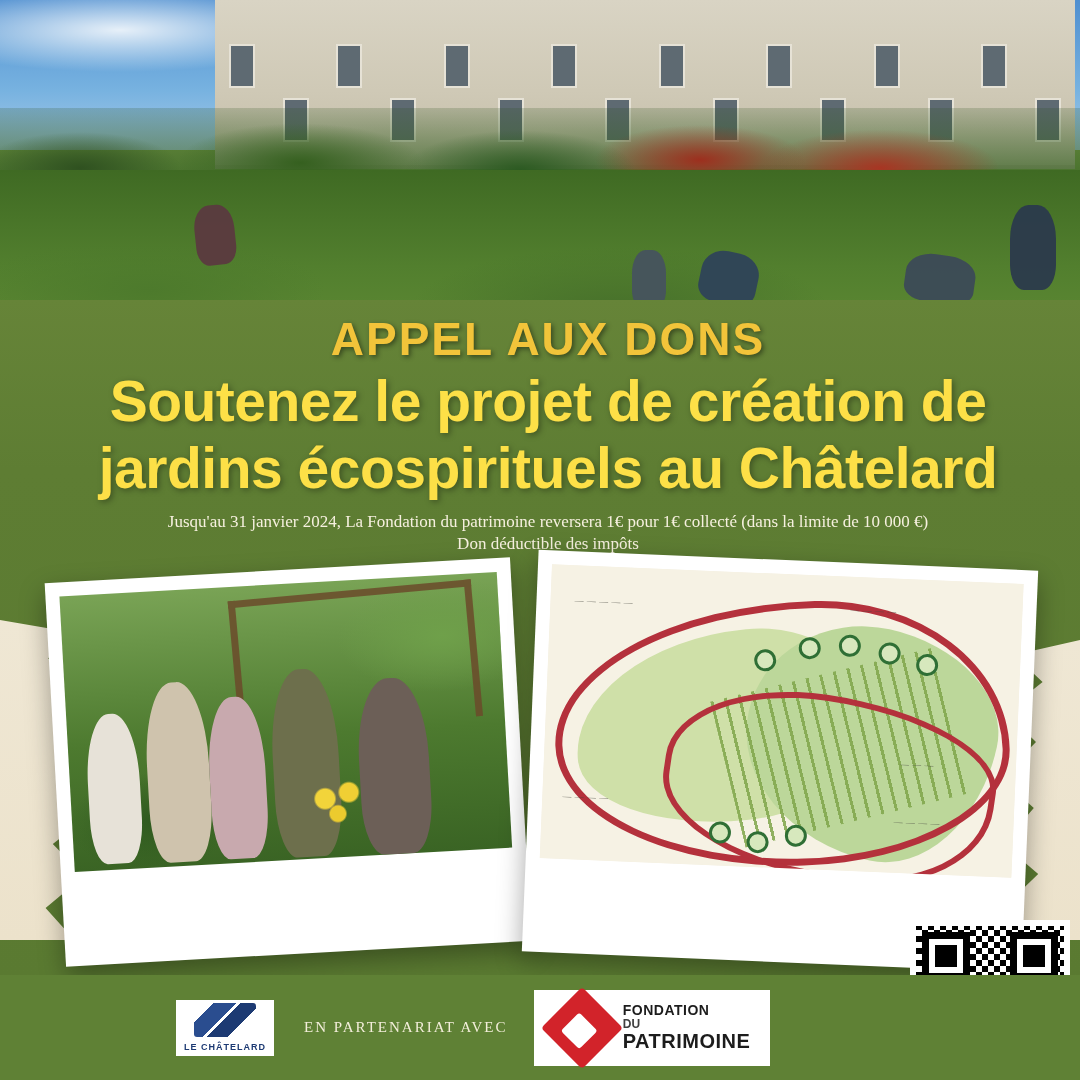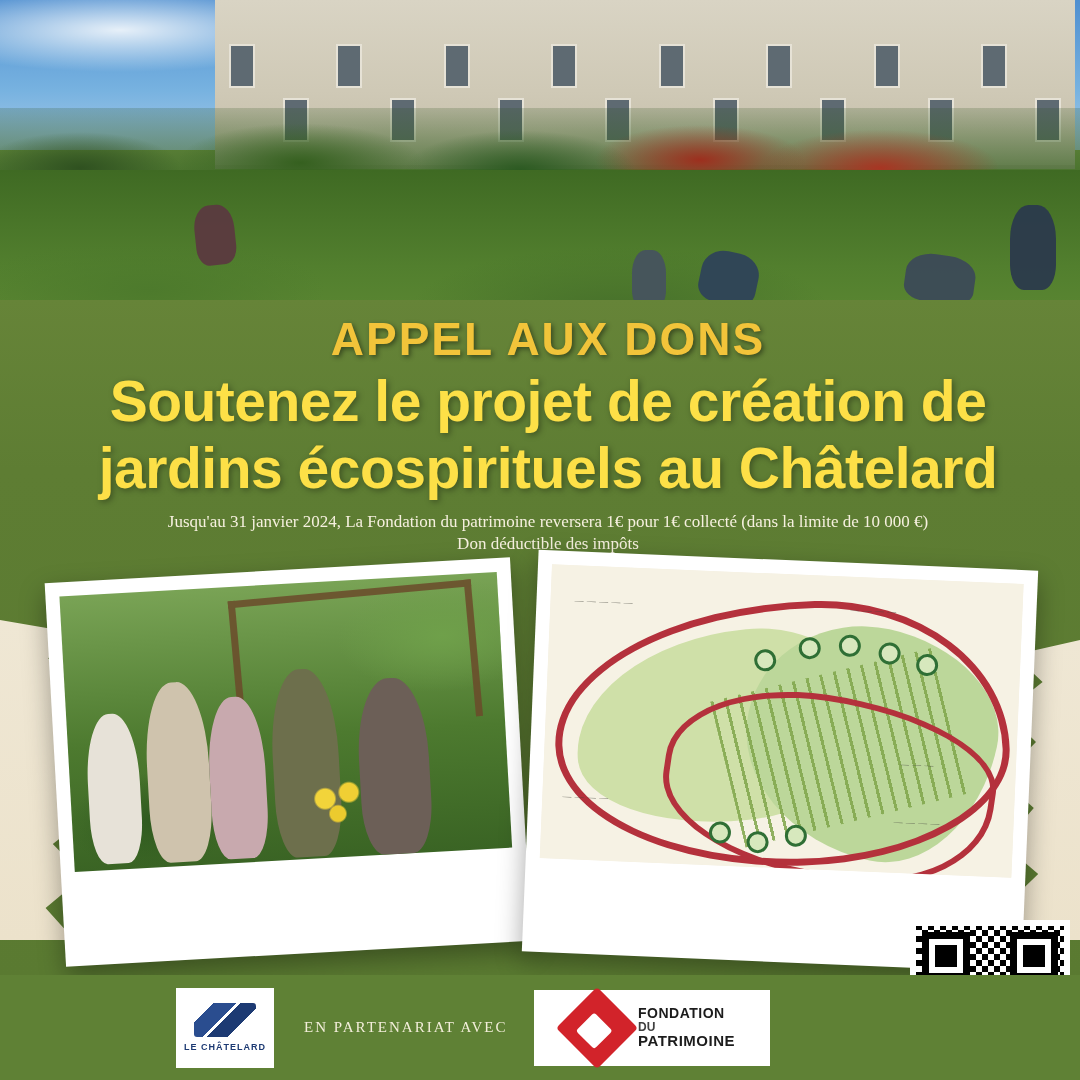--- a/index.html
+++ b/index.html
@@ -256,21 +256,21 @@
     align-items: center;
   }
   .logo-card {
     background: #fff;
     display: flex;
     align-items: center;
     justify-content: center;
   }
   .logo-chatelard {
     margin-left: 176px;
-    width: 98px; height: 80px;
+    width: 98px; height: 56px;
     flex-direction: column;
   }
   .chat-mark {
     width: 62px; height: 34px;
     background:
       linear-gradient(135deg, rgba(0,0,0,0) 48%, #1d3a73 48% 70%, rgba(0,0,0,0) 70%),
       linear-gradient(135deg, rgba(0,0,0,0) 20%, #2a4d8f 20% 44%, rgba(0,0,0,0) 44%);
     border-radius: 3px;
   }
   .chat-text {
@@ -320,21 +320,21 @@
     content: "";
     position: absolute;
     left: 16px; top: 20px;
     width: 26px; height: 26px;
     background: #fff;
     border-radius: 3px;
   }
   .fdp-words { line-height: 1.05; text-align: left; }
   .fdp-l1 { font-size: 14px; font-weight: 800; color: #1c1c1c; letter-spacing: 0.5px; }
   .fdp-l2 { font-size: 12px; font-weight: 700; color: #404040; }
-  .fdp-l3 { font-size: 15px; font-weight: 800; color: #1c1c1c; letter-spacing: 0.5px; }
+  .fdp-l3 { font-size: 20px; font-weight: 800; color: #1c1c1c; letter-spacing: 0.5px; }
 </style>
 </head>
 <body>
 
 <div class="poster">
 
   <div class="photo-top">
     <div class="sky"></div>
     <div class="roof"></div>
     <div class="building"></div>

